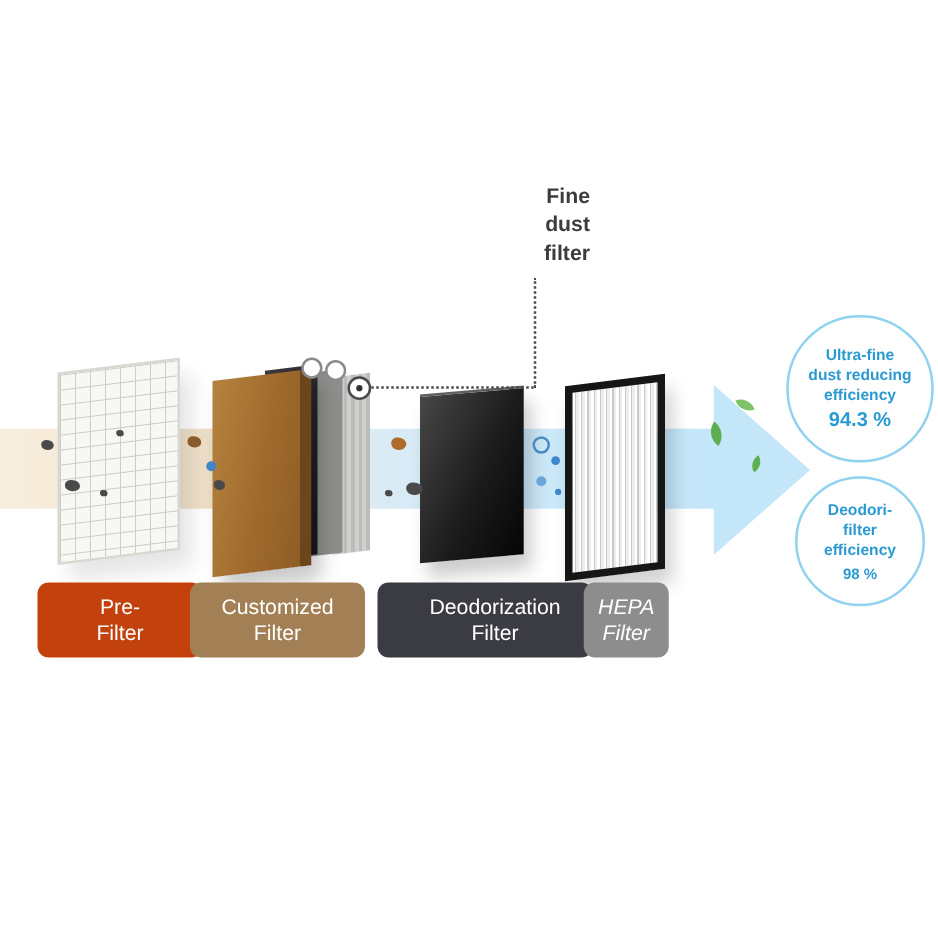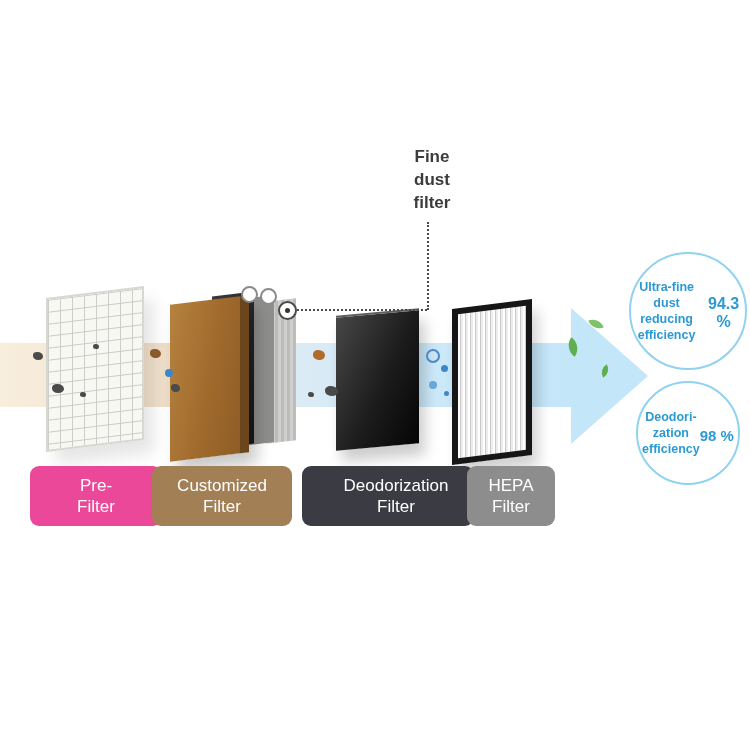--- a/index.html
+++ b/index.html
@@ -53,44 +53,44 @@
   
   .pin{position:absolute;border-radius:50%;background:#fff;z-index:6;}
   .pin-a{left:241px;top:286px;width:13px;height:13px;border:2px solid #8a8a8a;}
   .pin-b{left:260px;top:288px;width:13px;height:13px;border:2px solid #8a8a8a;}
   .pin-c{left:278px;top:301px;width:15px;height:15px;border:2px solid #4a4a4a;
          display:flex;align-items:center;justify-content:center;}
   .pin-c .dot{width:5px;height:5px;border-radius:50%;background:#333;}
   .dash-h{position:absolute;left:297px;top:309px;width:130px;height:0;border-top:2px dotted #4a4a4a;}
   .dash-v{position:absolute;left:427px;top:222px;height:88px;width:0;border-left:2px dotted #4a4a4a;}
   .fine-label{
-    position:absolute;left:392px;top:146px;width:80px;text-align:center;
+    position:absolute;left:392px;top:146px;width:80px;text-align:right;
     font-size:17px;font-weight:600;color:#3c3c3c;line-height:1.35;white-space:pre-line;
   }
   
   .stage{
     position:absolute;top:466px;height:60px;border-radius:9px;
     display:flex;align-items:center;justify-content:center;
     color:#ffffff;font-size:17px;line-height:1.25;text-align:center;white-space:pre-line;
   }
-  .stage-pre{left:30px;width:132px;background:#ec4899;}
+  .stage-pre{left:30px;width:132px;background:#c2410c;}
   .stage-customized{left:152px;width:140px;background:#a37f55;}
   .stage-deo{left:302px;width:156px;background:#3b3b43;padding-left:16px;}
-  .stage-hepa{left:467px;width:88px;background:#8d8d8d;}
+  .stage-hepa{left:467px;width:68px;background:#8d8d8d;font-style:italic;}
   
   .badge{
     position:absolute;border-radius:50%;background:#fff;border:2px solid #90d2ef;
-    display:flex;align-items:center;justify-content:center;
+    display:flex;flex-direction:column;align-items:center;justify-content:center;
     color:#2b9ad3;text-align:center;
   }
   .badge-1{left:629px;top:252px;width:114px;height:114px;}
   .badge-2{left:636px;top:381px;width:100px;height:100px;}
   .badge .label{font-size:12.5px;font-weight:700;line-height:1.3;white-space:pre-line;}
   .badge .value{font-size:16px;font-weight:700;margin-top:4px;}
-  .badge-2 .value{font-size:15px;}
+  .badge-2 .value{font-size:12px;}
   
   .p{position:absolute;display:block;}
   .speck{background:#4a4a4a;border-radius:45% 60% 50% 55%;}
   .speck.brownish{background:#8a5a2a;}
   .speck.orange{background:#b06a2a;}
   .bdot{background:#3f86c9;border-radius:50%;}
   .bdot.light{background:#6aa7d8;}
   .bring{border:2px solid #4b88c4;border-radius:50%;background:transparent;}
   .leaf{background:#5fae4f;border-radius:0 100% 0 100%;}
   .leaf.light{background:#7cc36a;}
@@ -164,18 +164,18 @@
   </div>
 
   <div class="badge badge-1">
     <span class="label">Ultra-fine
 dust reducing
 efficiency</span>
     <span class="value">94.3 %</span>
   </div>
   <div class="badge badge-2">
     <span class="label">Deodori-
-zation
+filter
 efficiency</span>
     <span class="value">98 %</span>
   </div>
 
 </div>
 
 </body></html>

